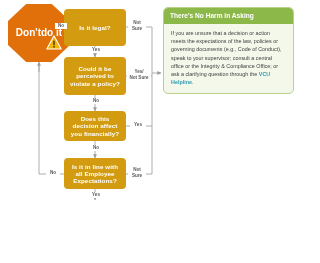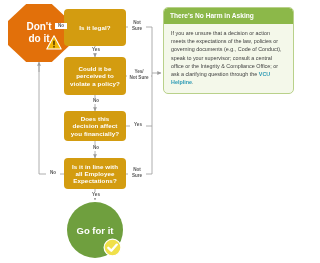--- a/index.html
+++ b/index.html
@@ -52,21 +52,20 @@
     width: 62px; height: 58px;
     background: #e2700a;
     -webkit-clip-path: polygon(29.3% 0%, 70.7% 0%, 100% 29.3%, 100% 70.7%, 70.7% 100%, 29.3% 100%, 0% 70.7%, 0% 29.3%);
     clip-path: polygon(29.3% 0%, 70.7% 0%, 100% 29.3%, 100% 70.7%, 70.7% 100%, 29.3% 100%, 0% 70.7%, 0% 29.3%);
   }
   .stop-label {
     position: absolute;
     left: 0; top: 0;
     width: 62px; height: 58px;
     display: flex;
-    flex-direction: column;
     align-items: center;
     justify-content: center;
     color: #ffffff;
     font-size: 10px;
     font-weight: bold;
     line-height: 1.25;
   }
   .warn-icon {
     position: absolute;
     left: 38px;
@@ -214,28 +213,20 @@
   </div>
 
   <div class="node decision" style="left:64px; top:111px; width:62px; height:30px;">
     <span>Does this decision affect you financially?</span>
   </div>
 
   <div class="node decision" style="left:64px; top:158px; width:62px; height:31px;">
     <span>Is it in line with all Employee Expectations?</span>
   </div>
 
-  <div class="go-node">
-    <div class="go-circle"></div>
-    <div class="go-label">Go for it</div>
-    <svg class="check-icon" viewBox="0 0 19 19">
-      <circle cx="9.5" cy="9.5" r="8.4" fill="#f0e04a" stroke="#ffffff" stroke-width="1.2"></circle>
-      <path d="M5.3 9.8 L8.3 12.7 L13.8 6.6" fill="none" stroke="#ffffff" stroke-width="2.3" stroke-linecap="round" stroke-linejoin="round"></path>
-    </svg>
-  </div>
 
   <div class="edge-label" style="left:55px; top:23px; width:10px;">No</div>
   <div class="edge-label" style="left:128px; top:20px; width:16px;">Not
 Sure</div>
   <div class="edge-label" style="left:88px; top:47px; width:14px;">Yes</div>
 
   <div class="edge-label" style="left:127px; top:69px; width:22px;">Yes/
 Not Sure</div>
   <div class="edge-label" style="left:88px; top:98px; width:14px;">No</div>
 

